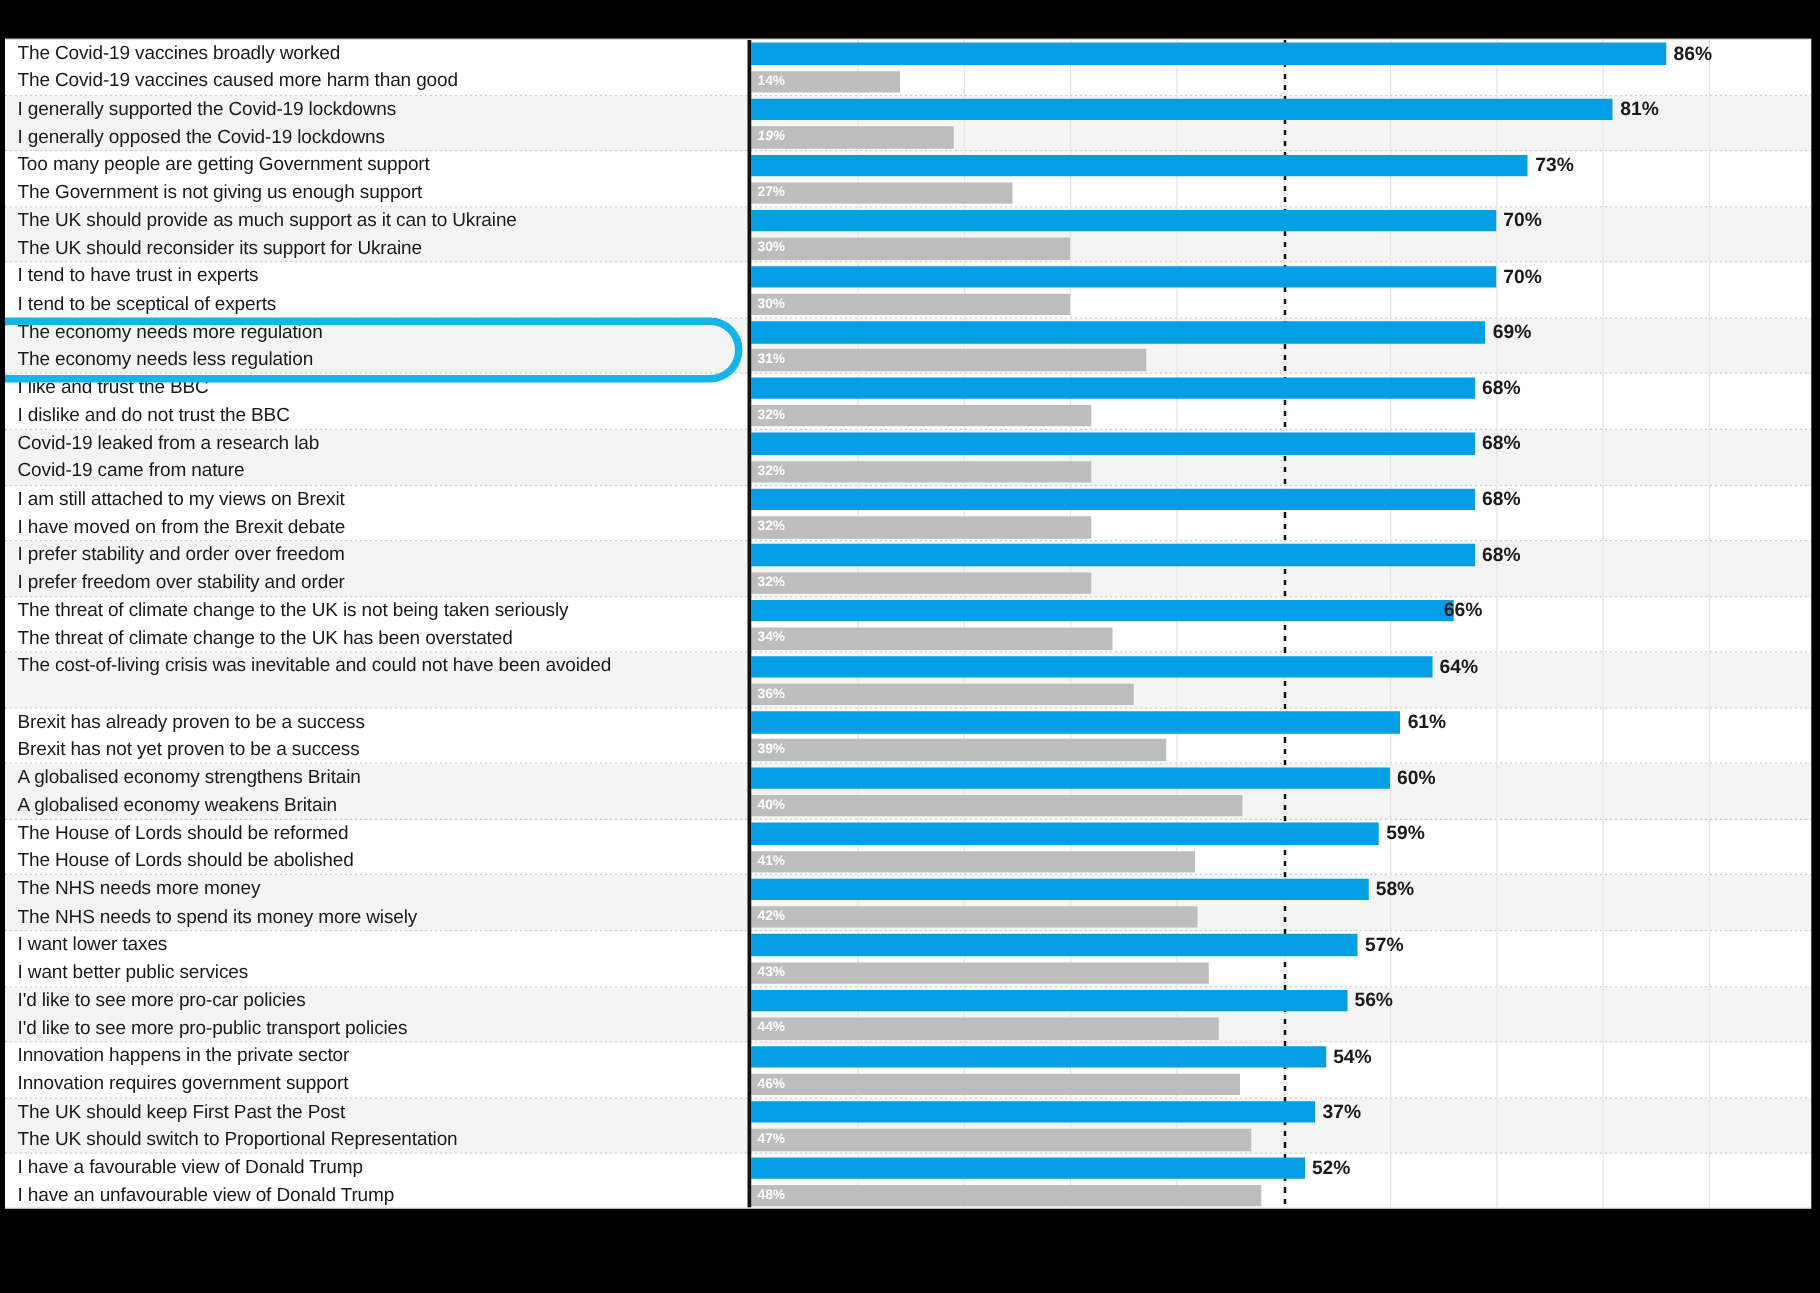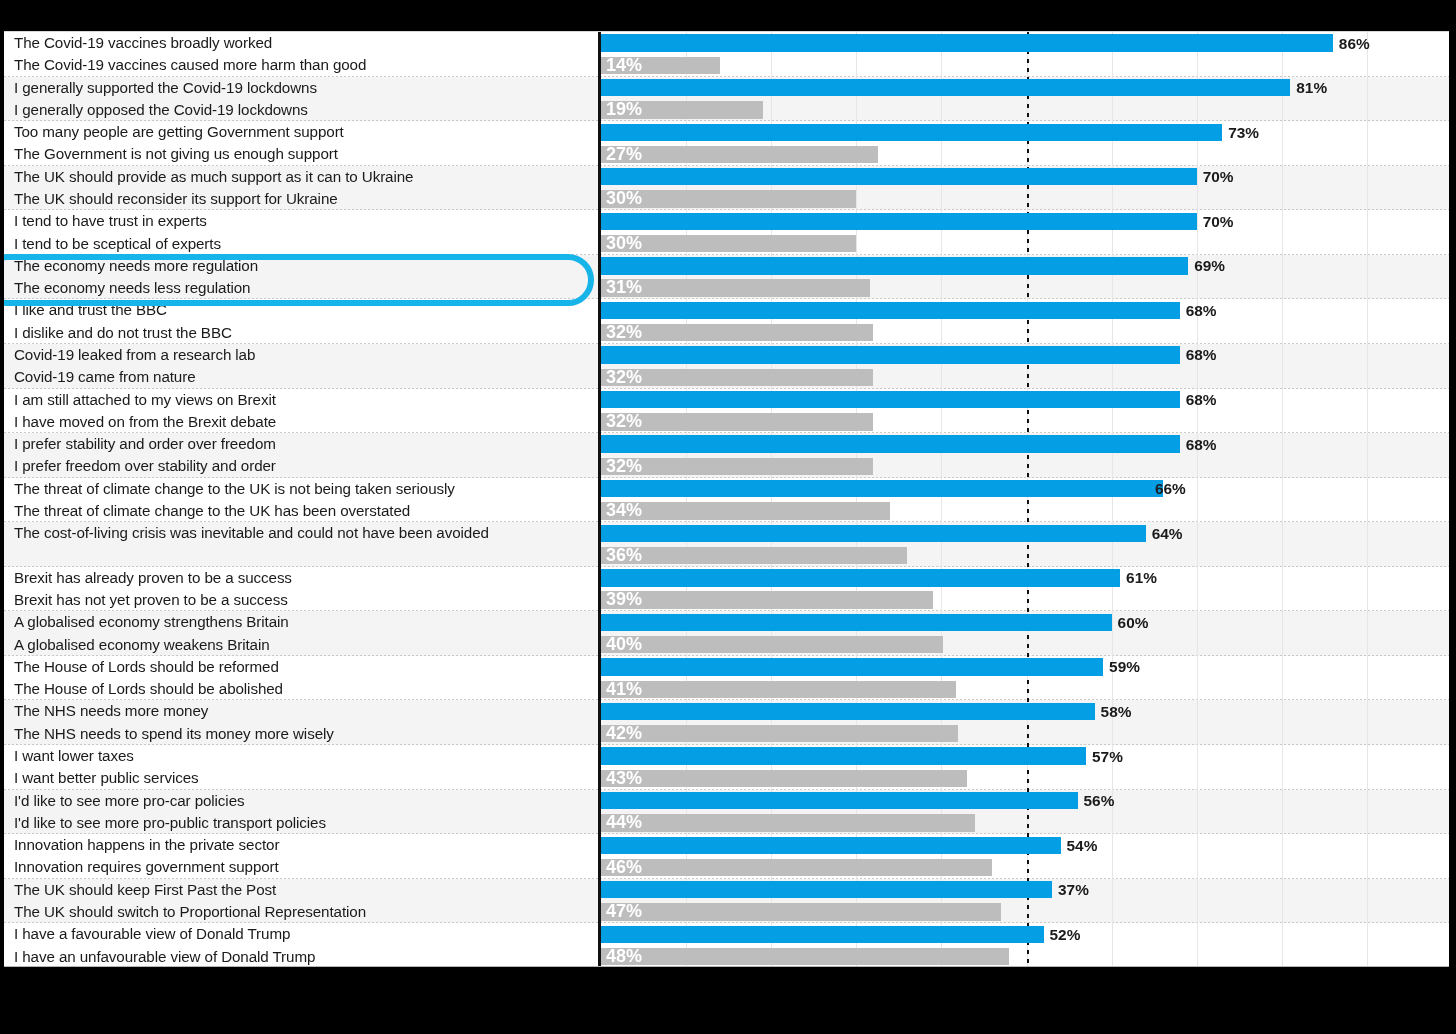--- a/index.html
+++ b/index.html
@@ -107,21 +107,21 @@
     z-index: 4;
   }
   .bar.blue { background: #039ee3; }
   .bar.grey { background: #bdbdbd; }
   .bar-inner-label {
     position: absolute;
     left: 5px;
     top: 0;
     height: 17.4px;
     line-height: 17.4px;
-    font-size: 18px;
+    font-size: 11px;
     font-weight: bold;
     color: #ffffff;
     white-space: nowrap;
   }
   .bar-outer-label {
     position: absolute;
     top: 1.5px;
     height: 19px;
     line-height: 19px;
     font-size: 15.4px;
@@ -179,35 +179,35 @@
           <div class="pair-sep"></div>
         </div>
         <div class="row-pair band-alt">
           <div class="row r-top">
             <div class="label">I generally supported the Covid-19 lockdowns</div>
             <div class="bar blue" style="width: 689.31px;"></div>
             <div class="bar-outer-label" style="left: 1292.31px;">81%</div>
           </div>
           <div class="row r-bot">
             <div class="label">I generally opposed the Covid-19 lockdowns</div>
-            <div class="bar grey" style="width: 161.69px;">
+            <div class="bar grey" style="width: 161.69px; font-style: italic;">
               <div class="bar-inner-label">19%</div>
             </div>
           </div>
           <div class="pair-sep"></div>
         </div>
         <div class="row-pair band-plain">
           <div class="row r-top">
             <div class="label">Too many people are getting Government support</div>
             <div class="bar blue" style="width: 621.23px;"></div>
             <div class="bar-outer-label" style="left: 1224.23px;">73%</div>
           </div>
           <div class="row r-bot">
             <div class="label">The Government is not giving us enough support</div>
-            <div class="bar grey" style="width: 277px;">
+            <div class="bar grey" style="width: 209px;">
               <div class="bar-inner-label">27%</div>
             </div>
           </div>
           <div class="pair-sep"></div>
         </div>
         <div class="row-pair band-alt">
           <div class="row r-top">
             <div class="label">The UK should provide as much support as it can to Ukraine</div>
             <div class="bar blue" style="width: 595.7px;"></div>
             <div class="bar-outer-label" style="left: 1198.7px;">70%</div>
@@ -235,21 +235,21 @@
           <div class="pair-sep"></div>
         </div>
         <div class="row-pair band-alt">
           <div class="row r-top">
             <div class="label">The economy needs more regulation</div>
             <div class="bar blue" style="width: 587.19px;"></div>
             <div class="bar-outer-label" style="left: 1190.19px;">69%</div>
           </div>
           <div class="row r-bot">
             <div class="label">The economy needs less regulation</div>
-            <div class="bar grey" style="width: 269px;">
+            <div class="bar grey" style="width: 316px;">
               <div class="bar-inner-label">31%</div>
             </div>
           </div>
           <div class="pair-sep"></div>
         </div>
         <div class="row-pair band-plain">
           <div class="row r-top">
             <div class="label">I like and trust the BBC</div>
             <div class="bar blue" style="width: 578.68px;"></div>
             <div class="bar-outer-label" style="left: 1181.68px;">68%</div>
@@ -346,21 +346,21 @@
           <div class="pair-sep"></div>
         </div>
         <div class="row-pair band-alt">
           <div class="row r-top">
             <div class="label">A globalised economy strengthens Britain</div>
             <div class="bar blue" style="width: 510.6px;"></div>
             <div class="bar-outer-label" style="left: 1113.6px;">60%</div>
           </div>
           <div class="row r-bot">
             <div class="label">A globalised economy weakens Britain</div>
-            <div class="bar grey" style="width: 342px;">
+            <div class="bar grey" style="width: 393px;">
               <div class="bar-inner-label">40%</div>
             </div>
           </div>
           <div class="pair-sep"></div>
         </div>
         <div class="row-pair band-plain">
           <div class="row r-top">
             <div class="label">The House of Lords should be reformed</div>
             <div class="bar blue" style="width: 502.09px;"></div>
             <div class="bar-outer-label" style="left: 1105.09px;">59%</div>

